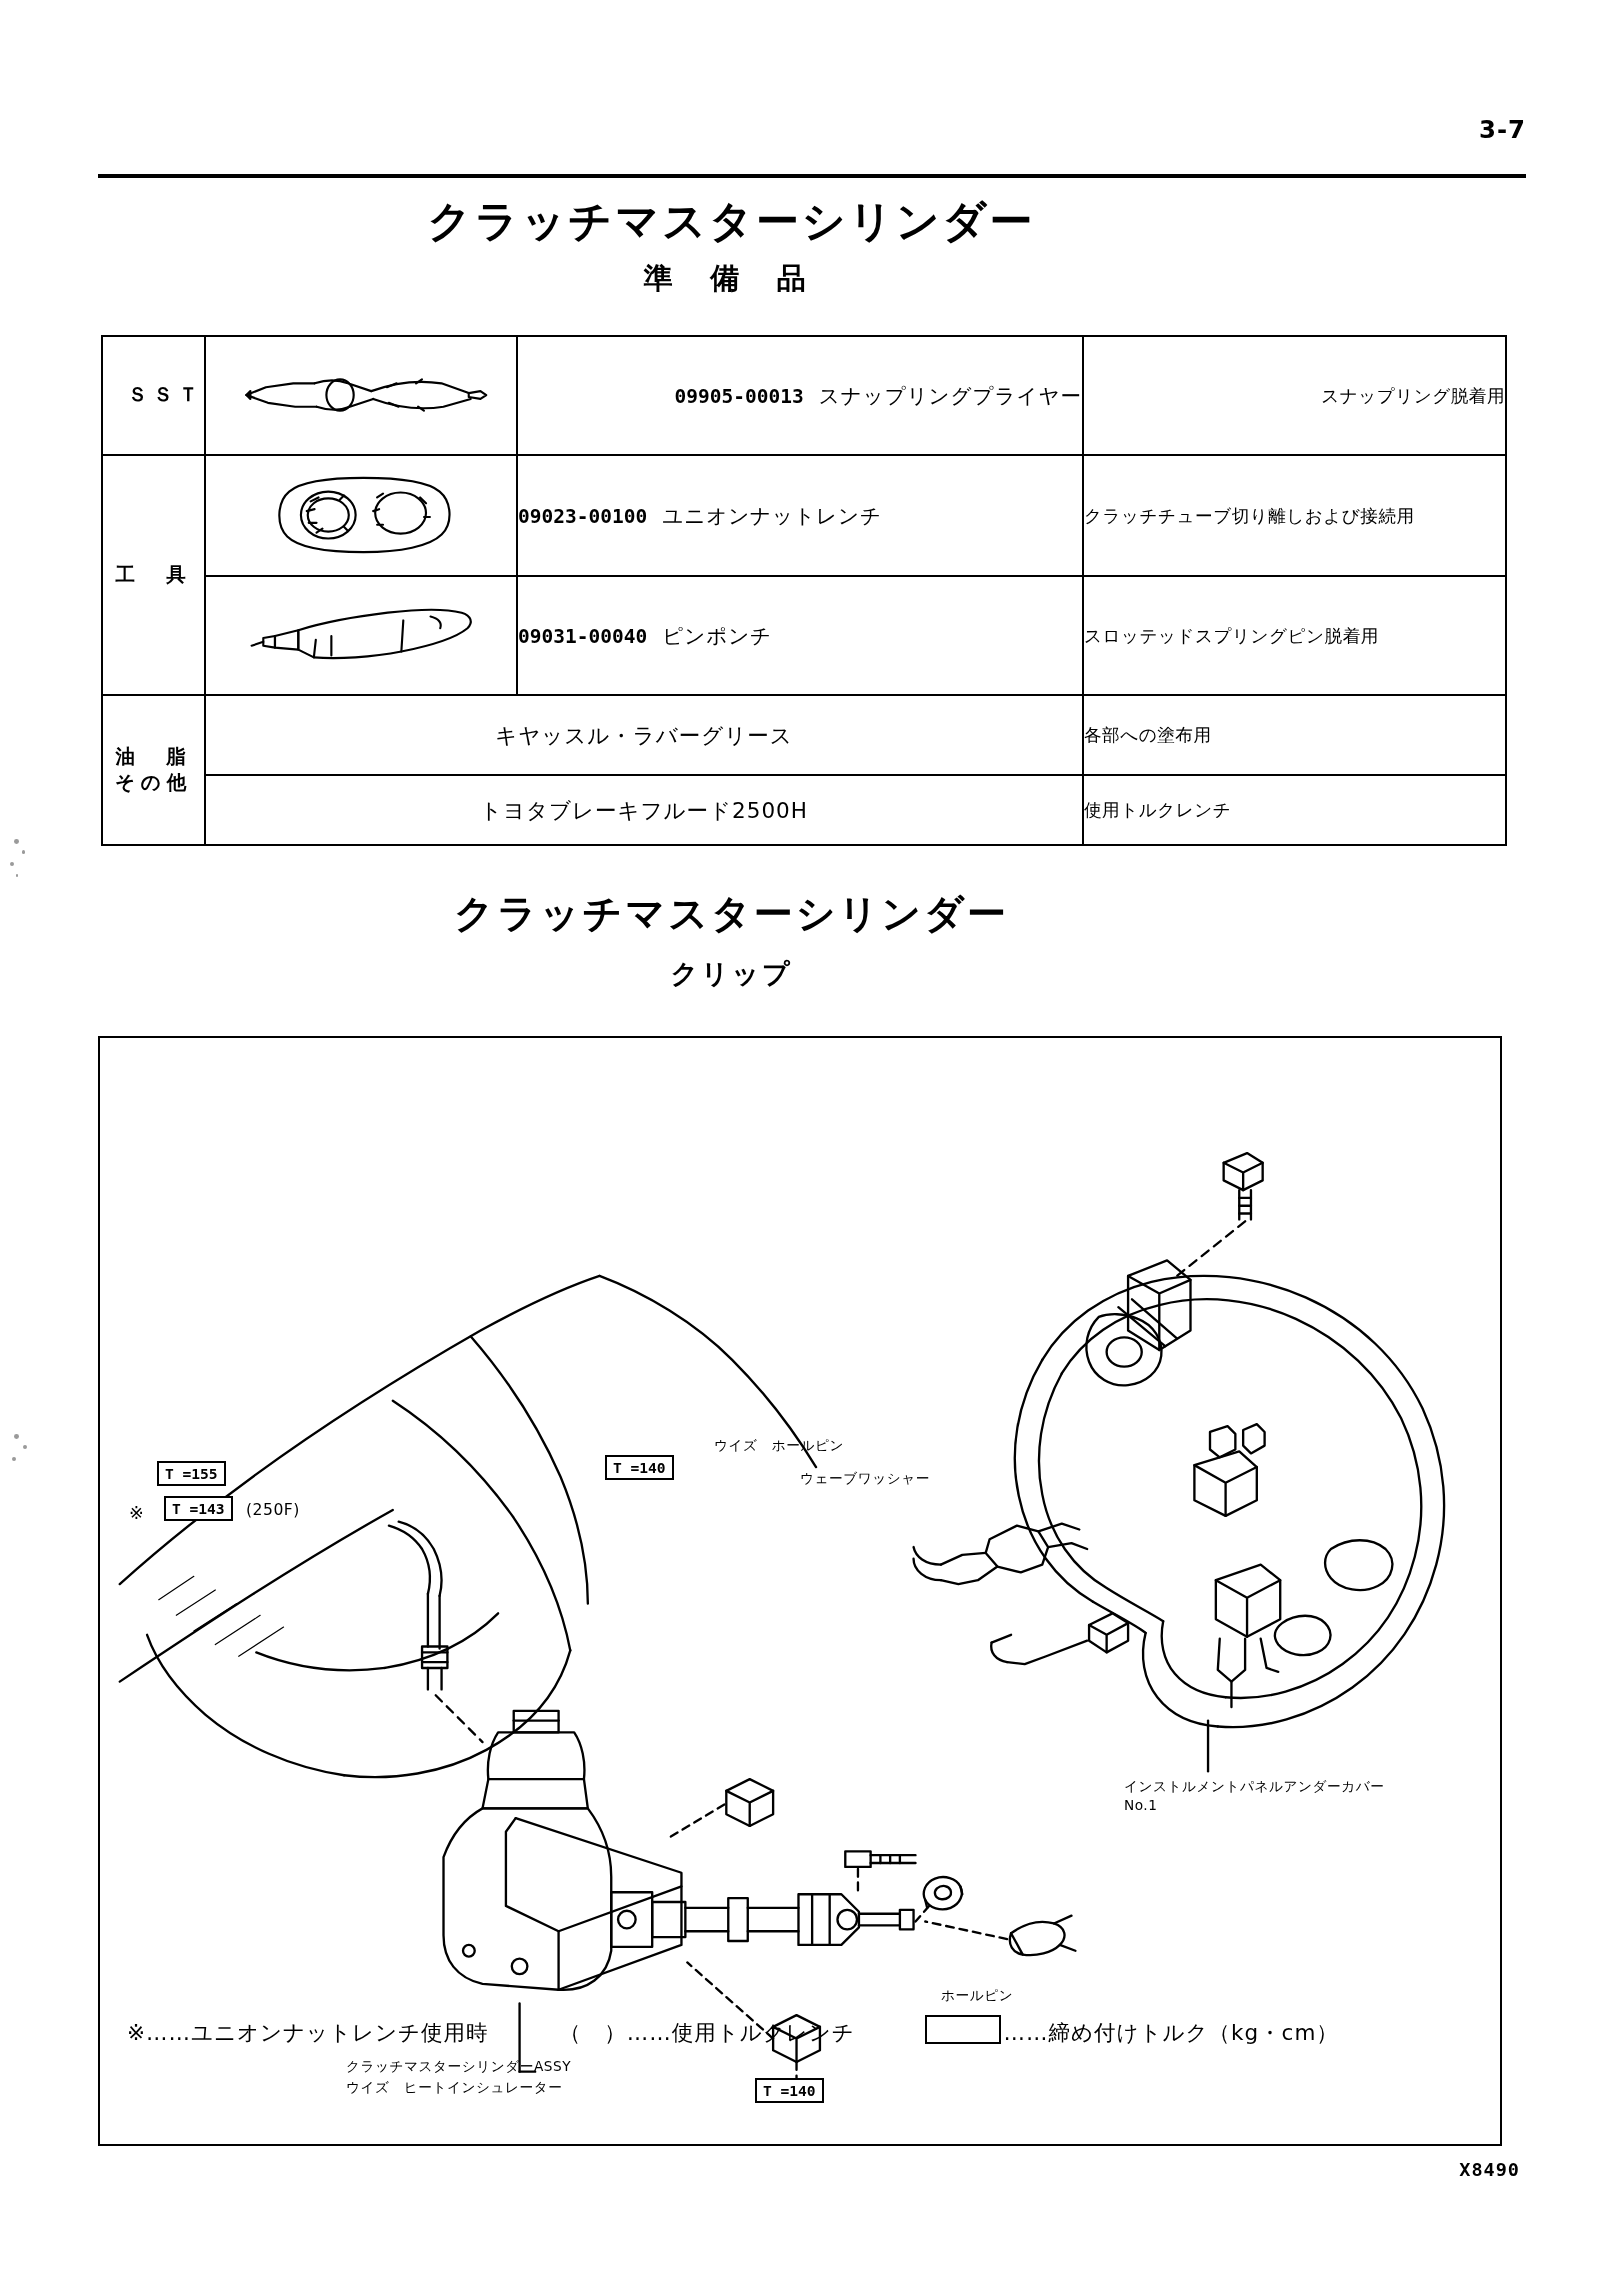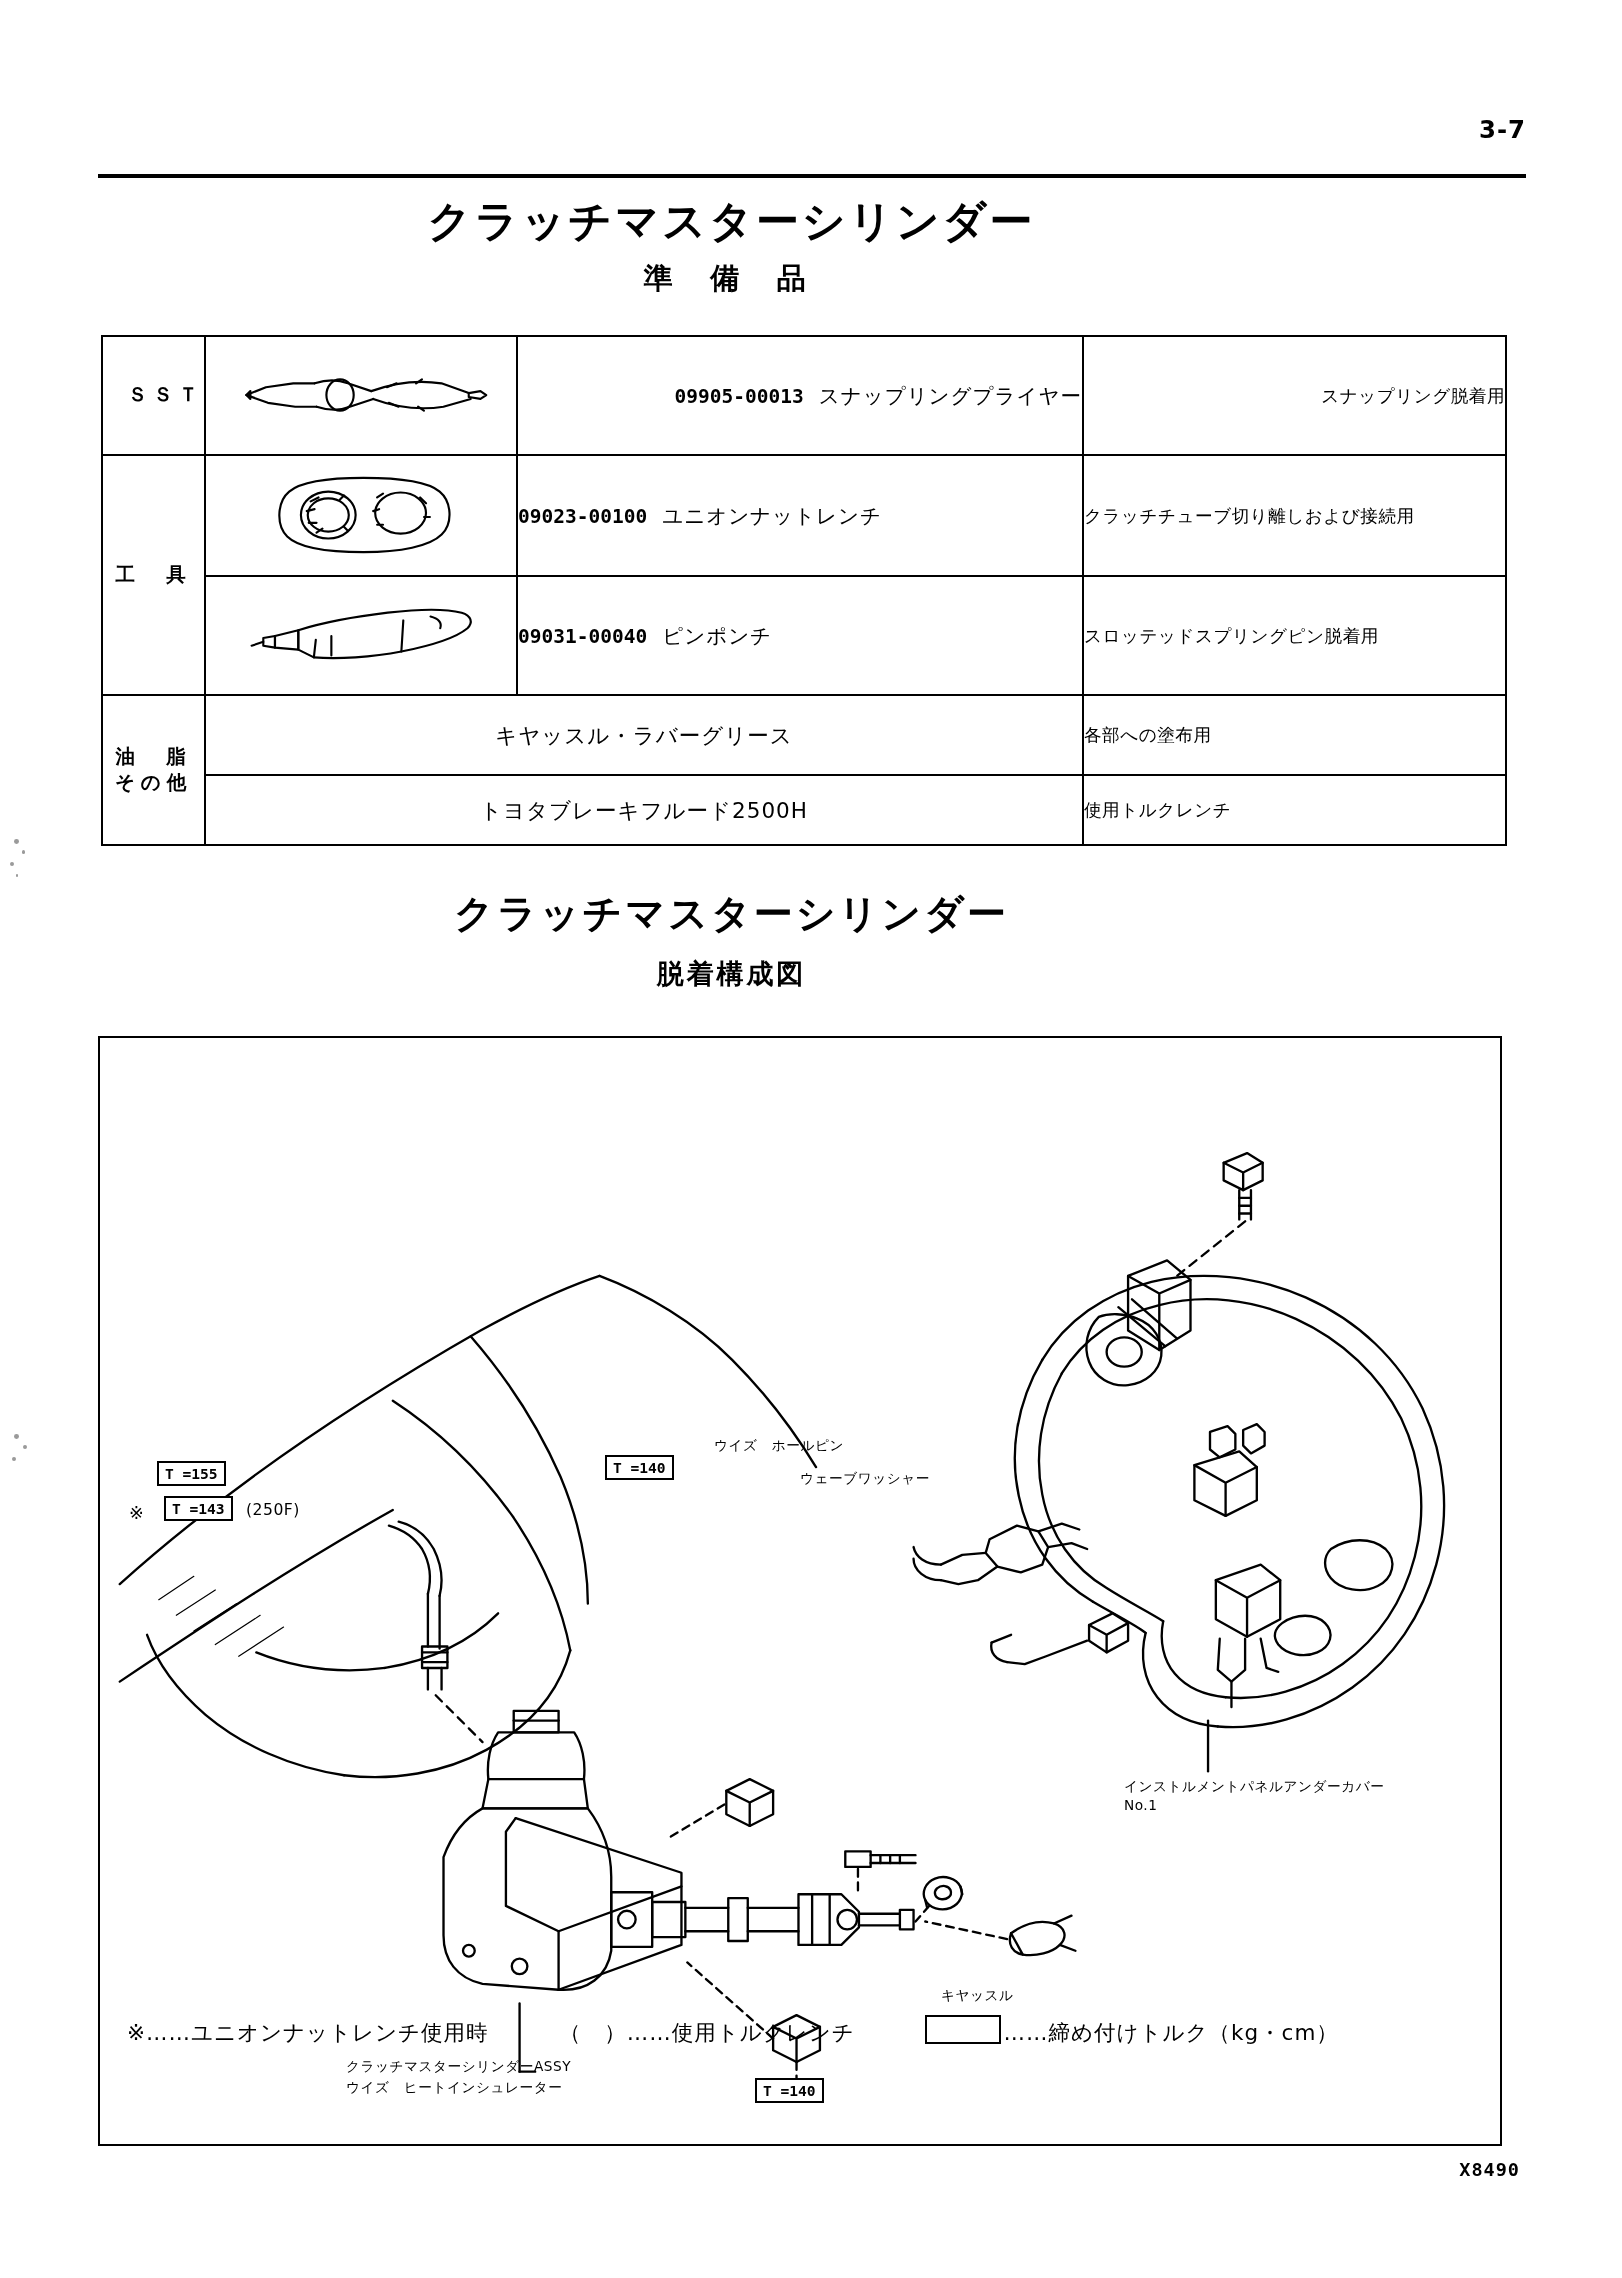--- a/index.html
+++ b/index.html
@@ -339,21 +339,21 @@
         <td class="use-cell">各部への塗布用</td>
       </tr>
       <tr class="row-mat2">
         <td class="mat-cell" colspan="2">トヨタブレーキフルード2500H</td>
         <td class="use-cell">使用トルクレンチ</td>
       </tr>
     </tbody>
   </table>
 
   <div class="sec2-title">クラッチマスターシリンダー</div>
-  <div class="sec2-sub">脱着構成図</div>
+  <div class="sec2-sub">クリップ</div>
 
   <div class="diagram">
     <svg width="1395" height="1100" viewBox="0 0 1430 1128">
       <g fill="none" stroke="#000" stroke-width="2.4" stroke-linejoin="round" stroke-linecap="round">
 
         <path d="M20 560 C120 470 250 380 390 300 C430 278 470 258 512 244"></path>
         <path d="M512 244 C560 262 610 292 648 330 C686 368 712 404 734 440"></path>
         <path d="M380 306 C420 352 450 400 472 450 C492 498 500 540 500 580"></path>
         <path d="M300 372 C346 402 390 444 424 492 C456 540 474 586 482 628"></path>
         <path d="M20 660 C110 600 200 540 300 484"></path>
@@ -504,21 +504,21 @@
 
     <div class="dlabel" style="left:29px; top:464px; font-size:17.6px;">※</div>
     <div class="torque-box" style="left:64px; top:458px;">T =143</div>
     <div class="dlabel" style="left:146px; top:462px; font-size:15.6px;">(250F)</div>
 
     <div class="torque-box" style="left:505px; top:417px;">T =140</div>
     <div class="torque-box" style="left:655px; top:1040px;">T =140</div>
 
     <div class="dlabel sm" style="left:614px; top:398px;">ウイズ　ホールピン</div>
     <div class="dlabel sm" style="left:700px; top:431px;">ウェーブワッシャー</div>
-    <div class="dlabel sm" style="left:841px; top:948px;">キヤッスル</div>
+    <div class="dlabel sm" style="left:841px; top:948px;">ホールピン</div>
 
     <div class="dlabel sm" style="left:1024px; top:739px; white-space:pre-line; line-height:1.4;">インストルメントパネルアンダーカバー
 No.1</div>
 
     <div class="dlabel sm" style="left:246px; top:1018px; white-space:pre-line; line-height:1.5;">クラッチマスターシリンダーASSY
 ウイズ　ヒートインシュレーター</div>
   </div>
 
   <div class="legend">
     <span class="seg">※……ユニオンナットレンチ使用時</span>

